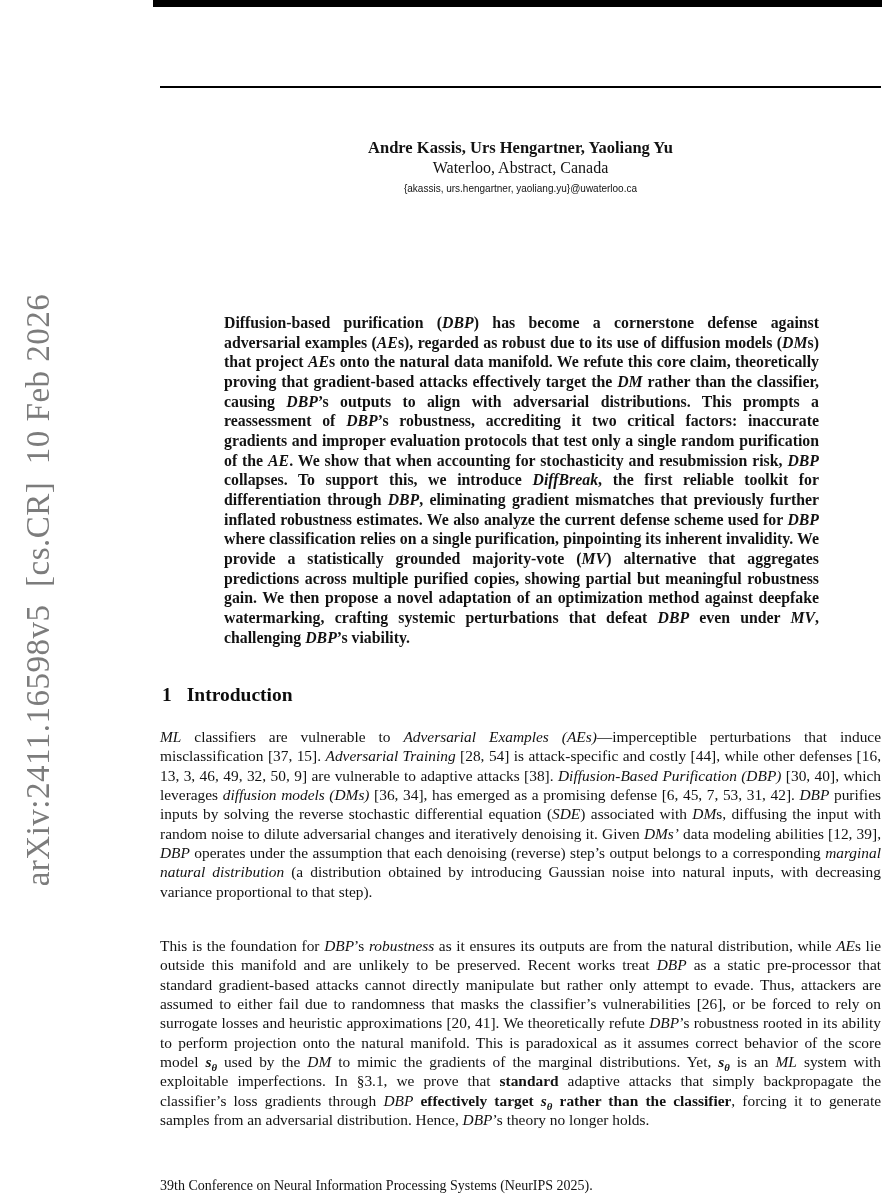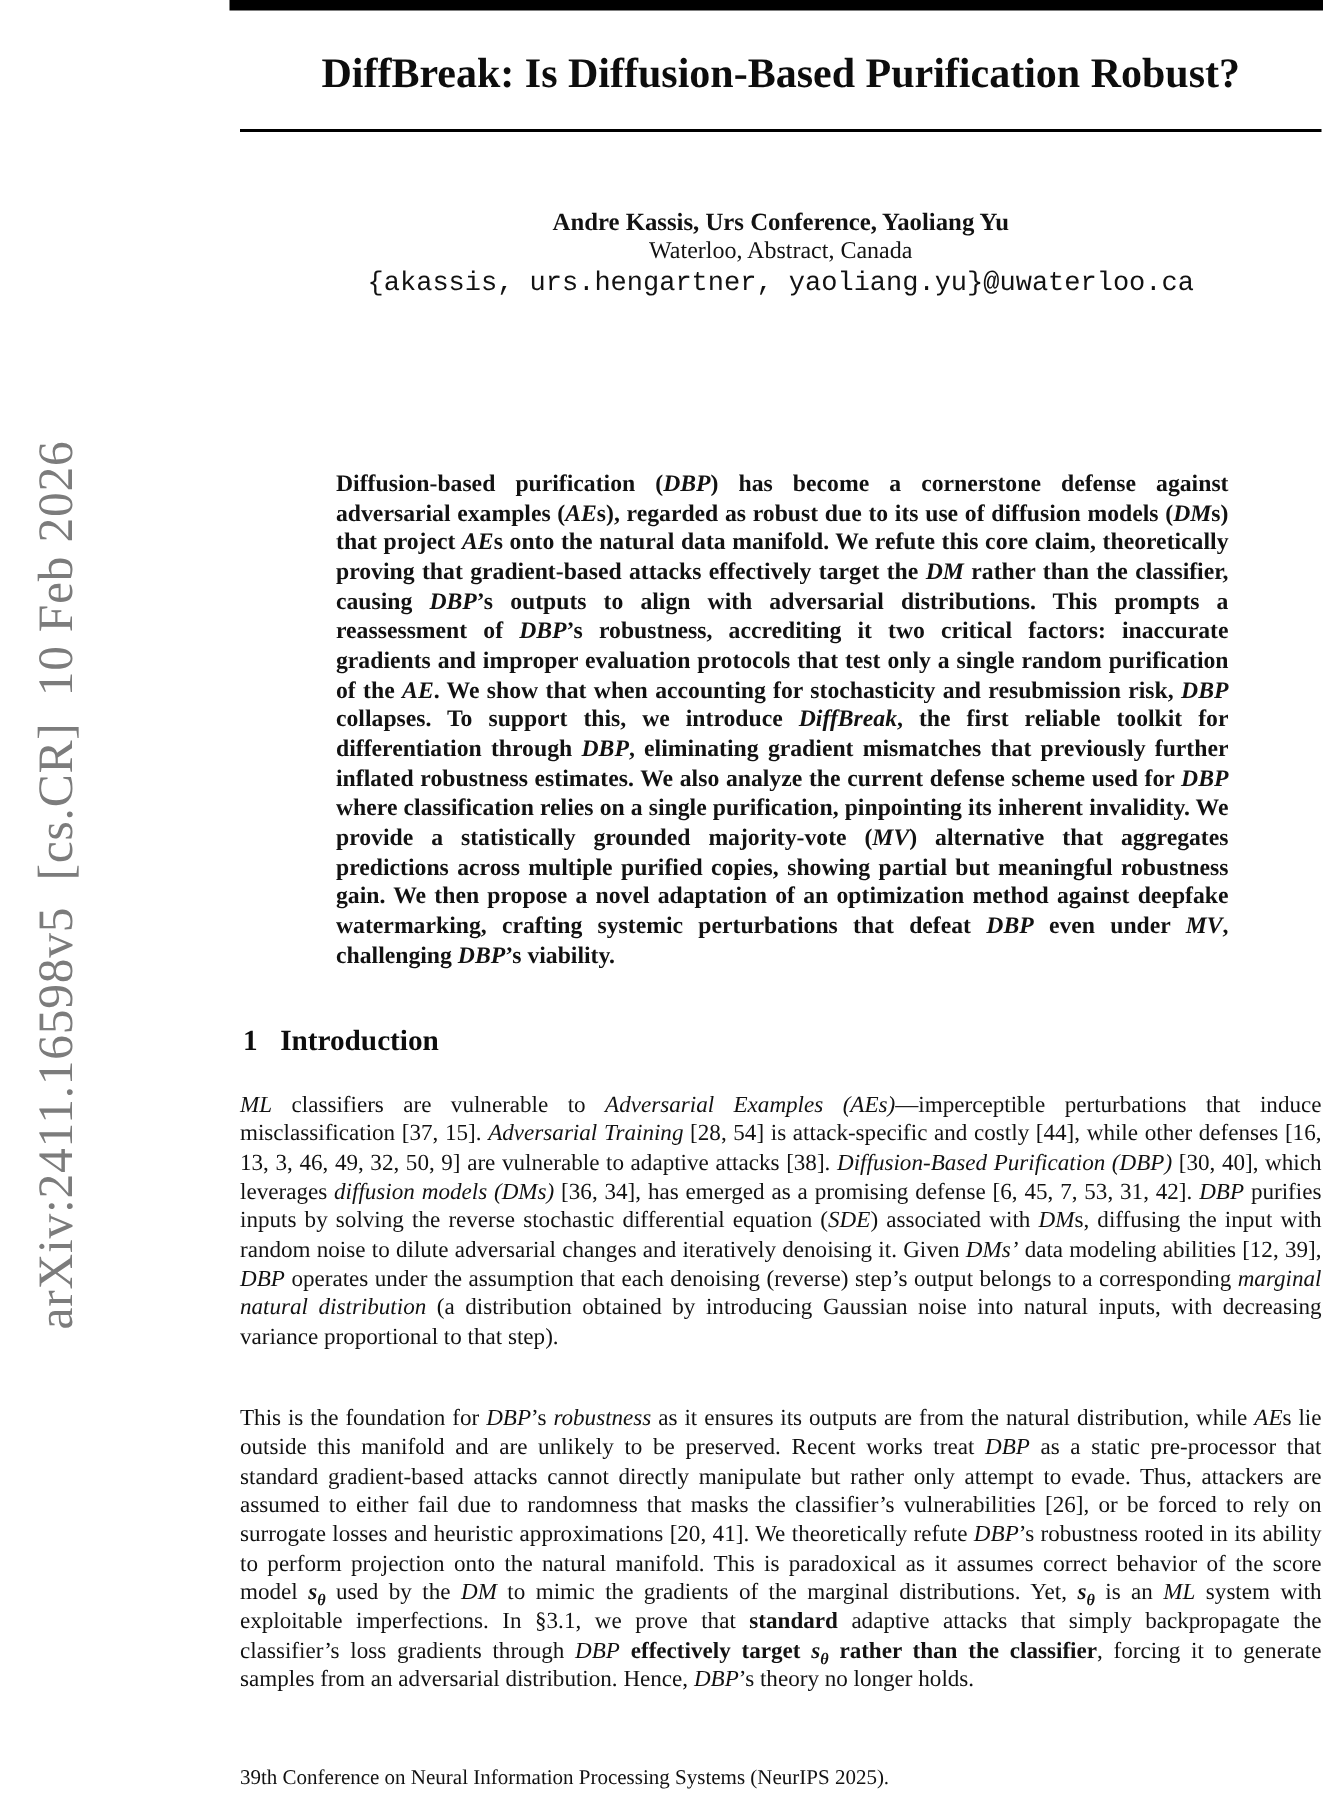--- a/index.html
+++ b/index.html
@@ -36,22 +36,22 @@
     position:absolute;top:86px;left:160px;width:721px;height:2px;
     background:#000000;
   }
   .authors{
     position:absolute;top:138px;left:160px;width:721px;
     text-align:center;
   }
   .authors .names{font-size:16.5px;line-height:20px;font-weight:bold;}
   .authors .affil{font-size:16px;line-height:20px;}
   .authors .emails{
-    font-family:Liberation Mono, monospace;
-    font-size:18px;line-height:22px;
+    font-family:Liberation Sans, sans-serif;
+    font-size:10px;line-height:22px;
     white-space:pre;
   }
   .abstract-heading{
     position:absolute;top:271px;left:160px;width:721px;
     text-align:center;
     font-size:18px;font-weight:bold;
   }
   .abstract-body{
     position:absolute;top:313px;left:224px;width:595px;
     font-size:15.8px;line-height:19.65px;
@@ -81,26 +81,25 @@
 </style>
 </head>
 <body>
 
 <div class="page">
 
   <div class="top-bar"></div>
 
   <div class="watermark">arXiv:2411.16598v5  [cs.CR]  10 Feb 2026</div>
 
-  <h1 class="title">DiffBreak: Is Diffusion-Based Purification Robust?</h1>
 
   <div class="title-rule"></div>
 
   <div class="authors">
-    <div class="names">Andre Kassis, Urs Conference, Yaoliang Yu</div>
+    <div class="names">Andre Kassis, Urs Hengartner, Yaoliang Yu</div>
     <div class="affil">Waterloo, Abstract, Canada</div>
     <div class="emails">{akassis, urs.hengartner, yaoliang.yu}@uwaterloo.ca</div>
   </div>
 
 
   <div class="abstract-body"><span>Diffusion-based purification (</span><span style="font-style: italic;">DBP</span><span>) has become a cornerstone defense against adversarial examples (</span><span style="font-style: italic;">AE</span><span>s), regarded as robust due to its use of diffusion models (</span><span style="font-style: italic;">DM</span><span>s) that project </span><span style="font-style: italic;">AE</span><span>s onto the natural data manifold. We refute this core claim, theoretically proving that gradient-based attacks effectively target the </span><span style="font-style: italic;">DM</span><span> rather than the classifier, causing </span><span style="font-style: italic;">DBP</span><span>’s outputs to align with adversarial distributions. This prompts a reassessment of </span><span style="font-style: italic;">DBP</span><span>’s robustness, accrediting it two critical factors: inaccurate gradients and improper evaluation protocols that test only a single random purification of the </span><span style="font-style: italic;">AE</span><span>. We show that when accounting for stochasticity and resubmission risk, </span><span style="font-style: italic;">DBP</span><span> collapses. To support this, we introduce </span><span style="font-style: italic;">DiffBreak</span><span>, the first reliable toolkit for differentiation through </span><span style="font-style: italic;">DBP</span><span>, eliminating gradient mismatches that previously further inflated robustness estimates. We also analyze the current defense scheme used for </span><span style="font-style: italic;">DBP</span><span> where classification relies on a single purification, pinpointing its inherent invalidity. We provide a statistically grounded majority-vote (</span><span style="font-style: italic;">MV</span><span>) alternative that aggregates predictions across multiple purified copies, showing partial but meaningful robustness gain. We then propose a novel adaptation of an optimization method against deepfake watermarking, crafting systemic perturbations that defeat </span><span style="font-style: italic;">DBP</span><span> even under </span><span style="font-style: italic;">MV</span><span>, challenging </span><span style="font-style: italic;">DBP</span><span>’s viability.</span></div>
 
   <h2 class="section-heading">
     <span class="sec-num">1</span><span>Introduction</span>
   </h2>

